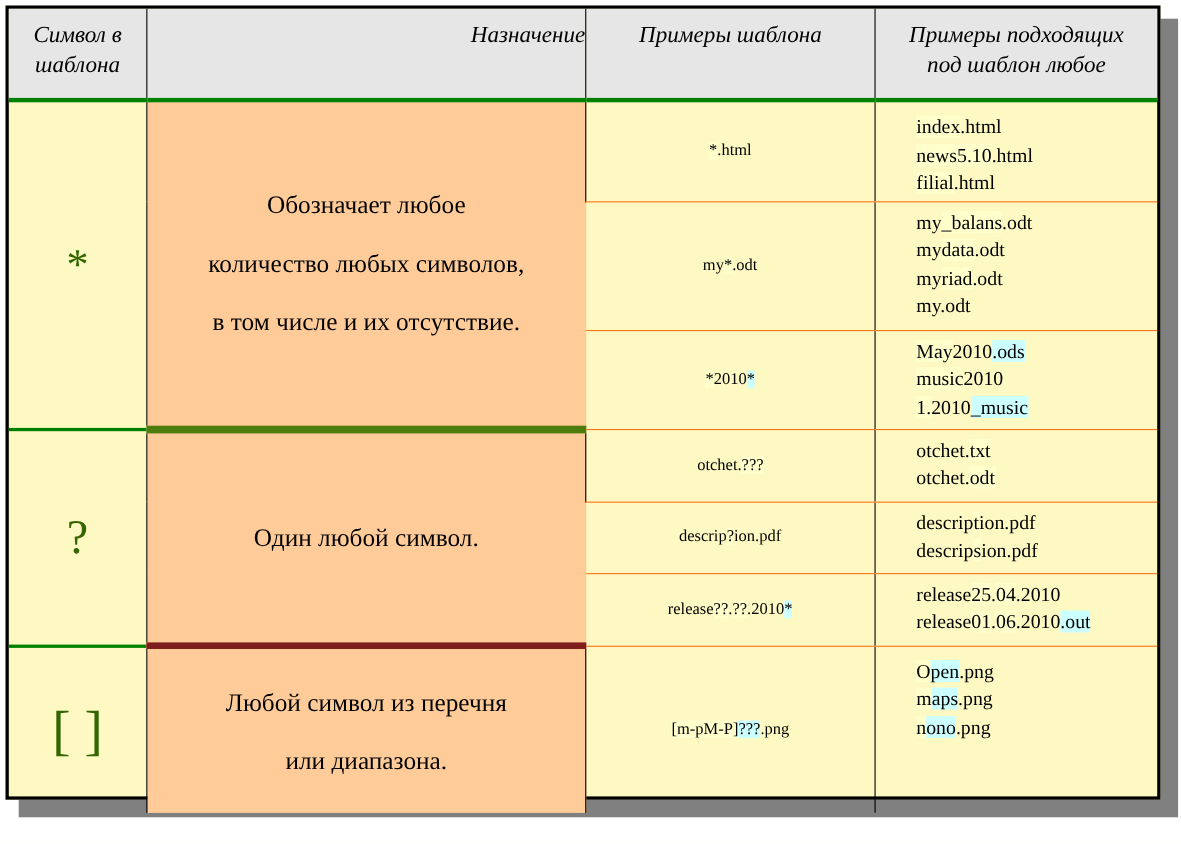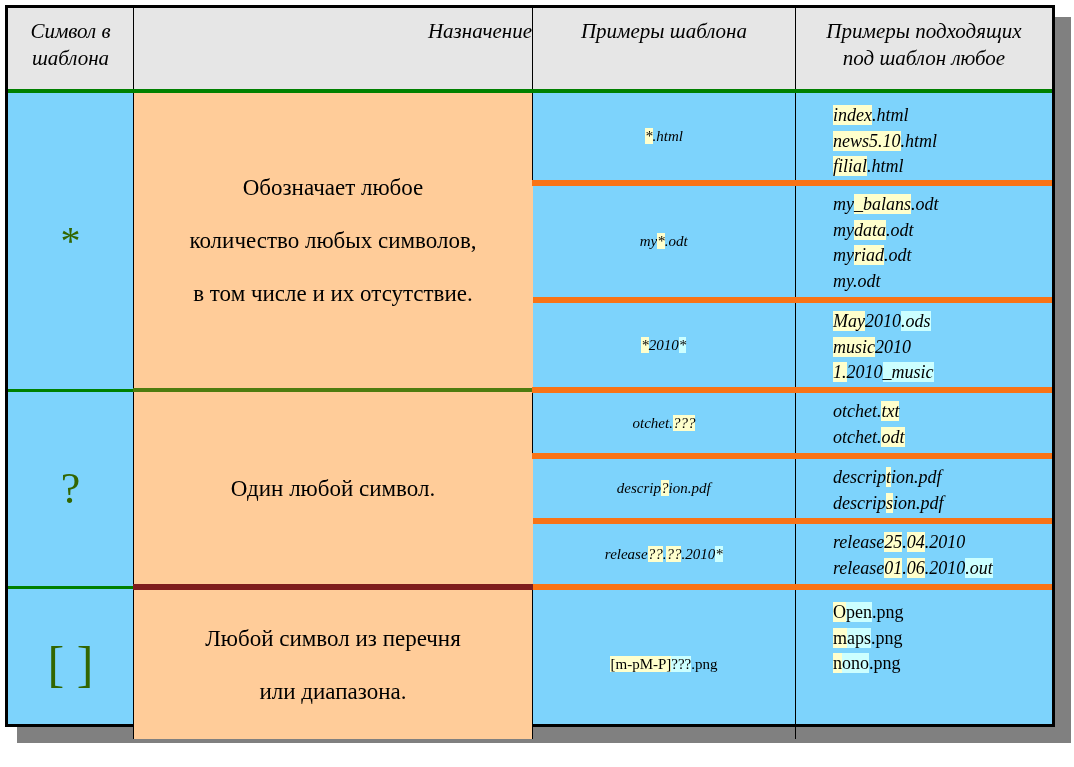--- a/index.html
+++ b/index.html
@@ -1,35 +1,35 @@
 <!DOCTYPE html>
 <html><head>
 <meta charset="utf-8">
 <style>
   html, body { margin:0; padding:0; background:#ffffff; }
   body { width:1074px; height:767px; position:relative; overflow:hidden;
          font-family:"Liberation Serif", "DejaVu Serif", serif; color:#000; }
   .shadow { position:absolute; left:17px; top:17px; width:1054px; height:726px; background:#808080; }
   .frame { position:absolute; left:5px; top:5px; width:1050px; height:722px;
-           border:3px solid #000; background:#7dd3fc; box-sizing:border-box; }
+           border:3px solid #000; background:#fef9c3; box-sizing:border-box; }
   table { border-collapse:collapse; width:100%; height:100%; table-layout:fixed; }
   th, td { padding:0; text-align:center; vertical-align:middle; }
   thead th { background:#e6e6e6; font-style:italic; font-weight:normal; font-size:21px;
              line-height:27px; border-bottom:4px solid #008000; height:71px; vertical-align:top; padding-top:10px; }
   thead th + th, tbody td + td { border-left:1px solid #000; }
   .c1 { width:125px; } .c2 { width:398px;text-align:right; } .c3 { width:262px; }
   .sym { color:#336600; }
   .sym.star { font-size:40px; }
   .sym.q { font-size:44px; }
   .sym.br { font-size:50px; }
   .desc { background:#ffcc99; font-size:23px; line-height:53px; }
   .pat { font-size:15px; }
   .files { text-align:left; vertical-align:top; padding:10px 0 0 37px; font-size:18px; line-height:25.5px; }
   .files.sm { padding-top:6px; }
-  tr.sub td.pat, tr.sub td.files { border-bottom:6px solid #f97316;font-style:italic; }
+  tr.sub td.pat, tr.sub td.files { border-bottom:1px solid #f97316; }
   .y { background:#ffffcc; }
   .b { background:#ccffff; }
   .line { display:block; white-space:nowrap; }
 </style>
 </head>
 <body>
 
 <div class="shadow"></div>
 <div class="frame">
 <table>
@@ -44,21 +44,21 @@
       <th>
         <span class="line">Примеры подходящих</span>
         <span class="line">под шаблон любое</span>
       </th>
     </tr>
   </thead>
   <tbody>
 
     <tr class="sub" style="height:92px">
       <td rowspan="3" class="sym star" style="border-bottom:3px solid #008000">*</td>
-      <td rowspan="3" class="desc" style="border-bottom:4px solid #4d7c0f">
+      <td rowspan="3" class="desc" style="border-bottom:7px solid #4d7c0f">
         <span class="line">Обозначает любое</span>
         <span class="line">количество любых символов,</span>
         <span class="line">в том числе и их отсутствие.</span>
       </td>
       <td class="pat"><span class="y">*</span><span>.html</span></td>
       <td class="files">
         <span class="line"><span class="y">index</span><span>.html</span></span>
         <span class="line"><span class="y">news5.10</span><span>.html</span></span>
         <span class="line"><span class="y">filial</span><span>.html</span></span>
       </td>

